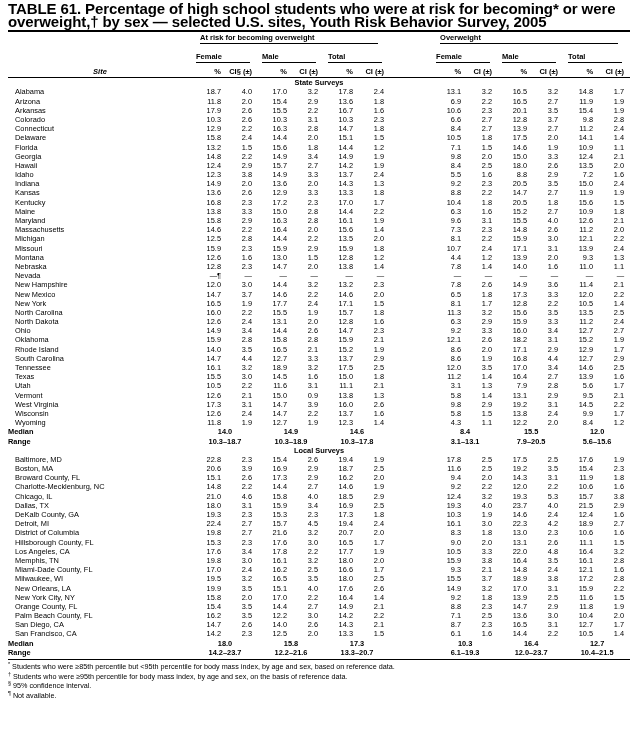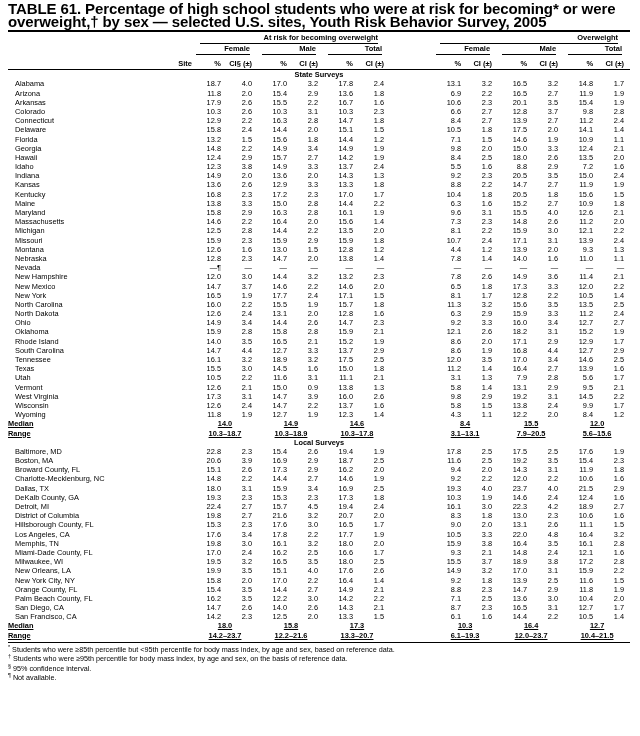--- a/index.html
+++ b/index.html
@@ -5,33 +5,33 @@
   html,body{margin:0;padding:0;background:#fff;}
   body{width:640px;height:736px;overflow:hidden;color:#000;
        font-family:"Liberation Sans", sans-serif;-webkit-font-smoothing:antialiased;}
   .page{padding:3px 10px 0 8px;}
   .title{font-size:15px;font-weight:bold;line-height:12.6px;letter-spacing:-0.1px;
          border-bottom:2.5px solid #000;padding-bottom:2px;}
   table{border-collapse:collapse;table-layout:fixed;width:622px;margin-top:1px;}
   th,td{padding:0;margin:0;white-space:nowrap;font-size:7.4px;}
   thead th{font-weight:bold;font-size:7.5px;}
   .c-pct{width:29px}.c-ci{width:37px}.c-gap{width:42px}.c-site{width:184px}
-  .rule{display:block;text-align:right;border-bottom:1px solid #000;padding-bottom:1px;}
+  .rule{display:block;text-align:left;border-bottom:1px solid #000;padding-bottom:1px;}
   .tr-groups .rule{margin:0 12px 0 8px;}
-  .tr-subs .rule{margin:0 8px 0 4px;}
+  .tr-subs .rule{margin:8px 8px 0 4px;}
   .tr-groups th,.tr-subs th{height:11px;vertical-align:bottom;}
   .tr-cols th{height:13px;vertical-align:bottom;border-bottom:1.3px solid #000;padding-bottom:1px;}
-  .tr-cols .site-h{text-align:right;}
+  .tr-cols .site-h{text-align:center;font-style:italic;}
   th.pct,td.pct{text-align:right;}
   th.ci,td.ci{text-align:right;padding-right:6px;}
   tbody td{line-height:9.18px;}
   td.site{text-align:left;overflow:hidden;}
   td.indent{padding-left:7px;}
   .sec-label{font-weight:bold;text-align:center;}
-  tr.summary td{font-weight:bold;text-decoration:underline;}
+  tr.summary td{font-weight:bold;}
   td.span2{text-align:center;}
   .footnotes{border-top:1px solid #000;margin-top:2px;padding-top:2px;
              font-size:7.2px;line-height:9.5px;}
   .footnotes sup{font-size:5.4px;vertical-align:super;line-height:0;}
 </style>
 </head>
 <body>
 
 <div class="page">
   <div class="title">TABLE 61. Percentage of high school students who were at risk for becoming* or were overweight,† by sex — selected U.S. sites, Youth Risk Behavior Survey, 2005</div>
@@ -780,20 +780,36 @@
           <td class="ci">1.9</td>
           <td class="gap"></td>
           <td class="pct">9.2</td>
           <td class="ci">2.2</td>
           <td class="pct">12.0</td>
           <td class="ci">2.2</td>
           <td class="pct">10.6</td>
           <td class="ci">1.6</td>
         </tr>
         <tr>
+          <td class="site indent">Chicago, IL</td>
+          <td class="pct">21.0</td>
+          <td class="ci">4.6</td>
+          <td class="pct">15.8</td>
+          <td class="ci">4.0</td>
+          <td class="pct">18.5</td>
+          <td class="ci">2.9</td>
+          <td class="gap"></td>
+          <td class="pct">12.4</td>
+          <td class="ci">3.2</td>
+          <td class="pct">19.3</td>
+          <td class="ci">5.3</td>
+          <td class="pct">15.7</td>
+          <td class="ci">3.8</td>
+        </tr>
+        <tr>
           <td class="site indent">Dallas, TX</td>
           <td class="pct">18.0</td>
           <td class="ci">3.1</td>
           <td class="pct">15.9</td>
           <td class="ci">3.4</td>
           <td class="pct">16.9</td>
           <td class="ci">2.5</td>
           <td class="gap"></td>
           <td class="pct">19.3</td>
           <td class="ci">4.0</td>

